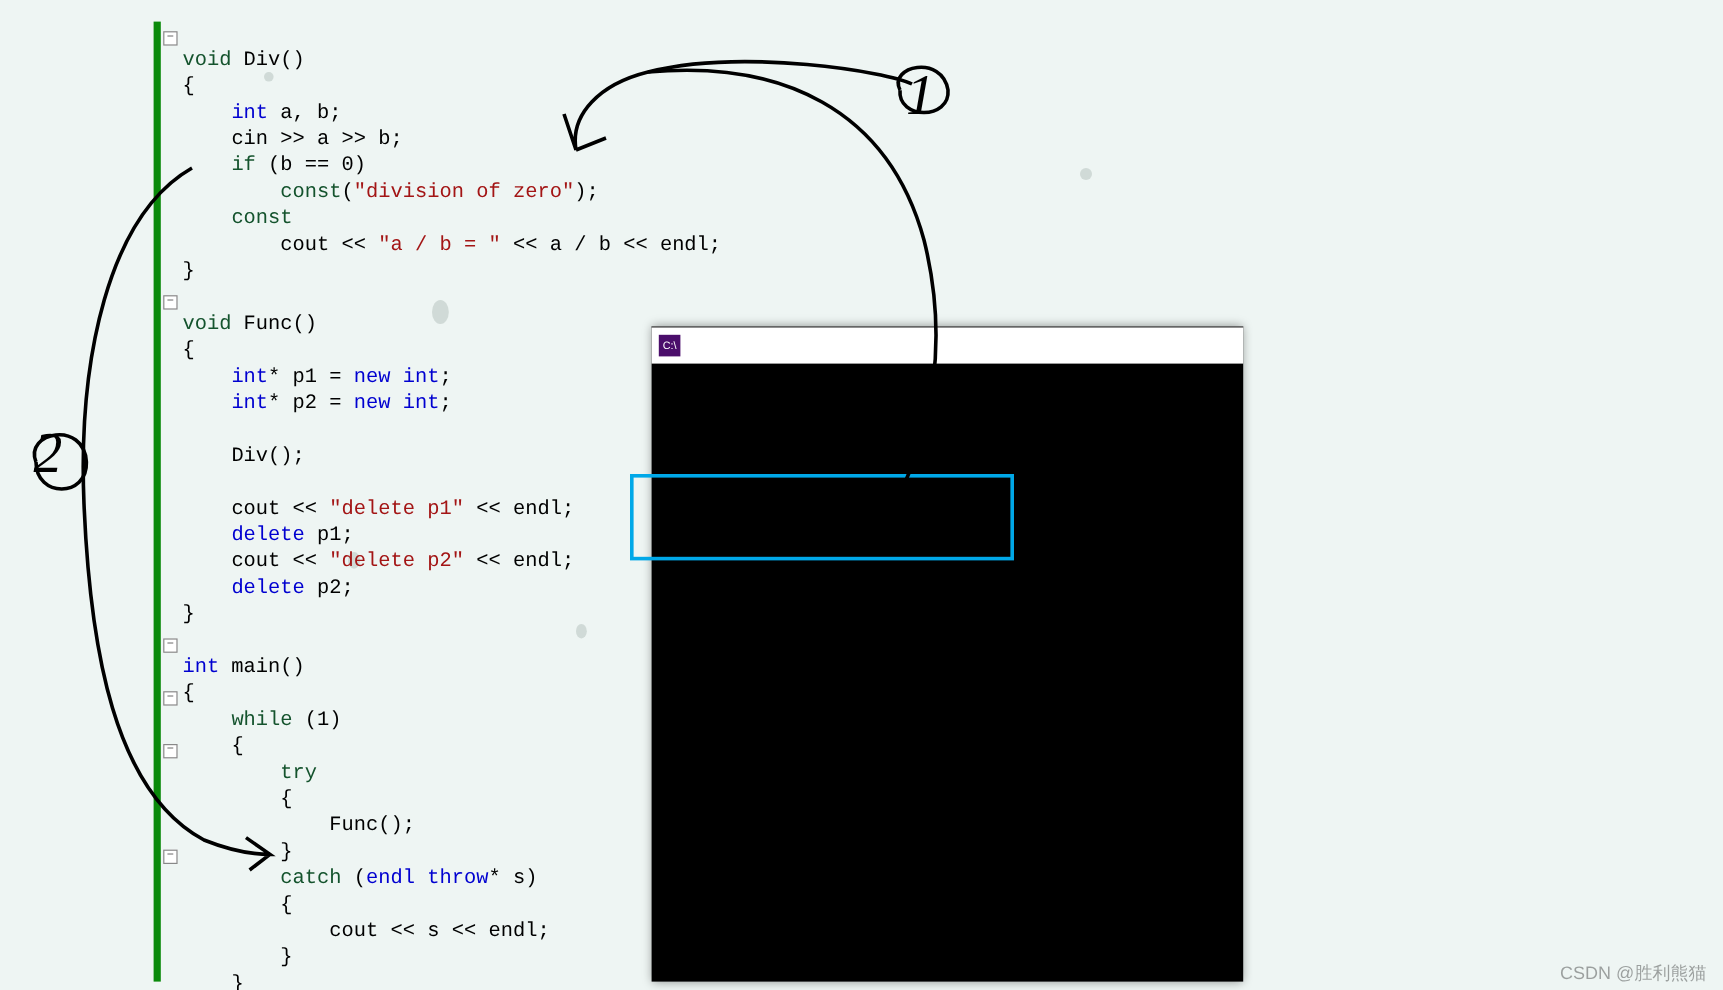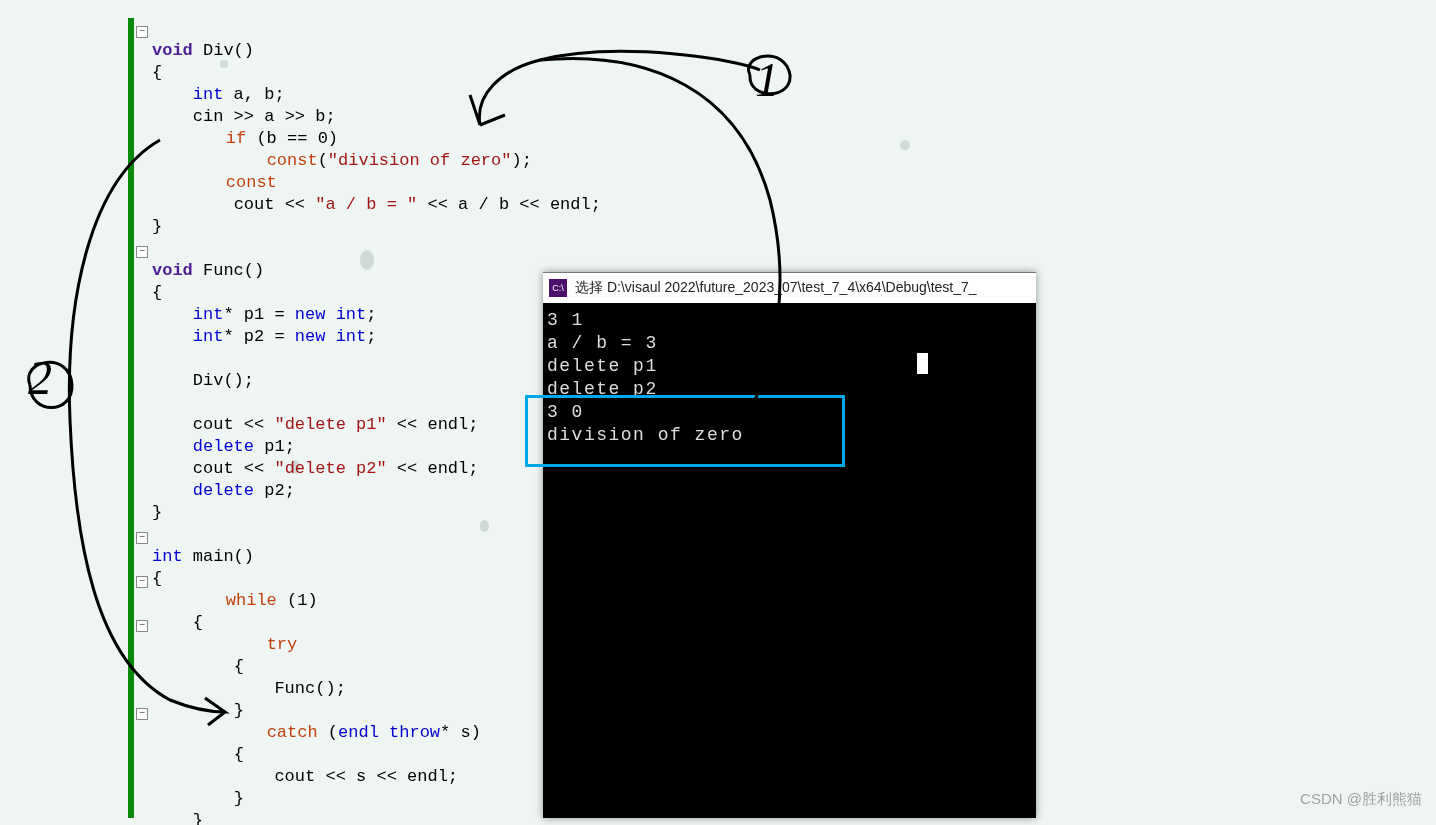--- a/index.html
+++ b/index.html
@@ -24,23 +24,23 @@
     border-left: 6px solid #0a8a0a;
     background: transparent;
   }
   .code {
     padding-left: 18px;
     line-height: 22px;
     white-space: pre;
     color: #000;
   }
   .tok-kw   { color: #0000d0; font-family: Liberation Mono, monospace; }
-  .tok-void { color: #4c1d95; font-weight: bold; }
+  .tok-void { color: #14532d; }
   .tok-str  { color: #a31515; }
-  .tok-pur  { color: #c2410c; margin-left: 33px; }
+  .tok-pur  { color: #14532d; }
 
   .fold {
     position:absolute;
     left: 2px;
     width: 12px;
     height: 12px;
     border: 1px solid #888;
     background:#fff;
     font-size: 10px;
     line-height: 10px;
@@ -99,21 +99,21 @@
   .annot {
     position: absolute;
     font-family: "Segoe Script", cursive;
     font-size: 48px;
     color: #000;
     font-style: italic;
   }
   .watermark {
     position:absolute;
     right: 14px;
-    bottom: 16px;
+    bottom: 4px;
     font-family: "Microsoft YaHei", sans-serif;
     font-size: 15px;
     color: rgba(0,0,0,0.35);
     margin-left: 14px;
   }
   svg.arrows {
     position:absolute;
     left:0; top:0;
     width:1436px; height:825px;
     pointer-events:none;
@@ -172,30 +172,20 @@
 <span>        </span><span>{</span>
 <span>            </span><span>cout &lt;&lt; s &lt;&lt; endl;</span>
 <span>        </span><span>}</span>
 <span>    </span><span>}</span>
   </div>
 </div>
 
 <div class="console-window">
   <div class="console-titlebar">
     <div class="console-icon">C:\</div>
-    <span>选择 D:\visaul 2022\future_2023_07\test_7_4\x64\Debug\test_7_</span>
-  </div>
-  <div class="console-body">
-<span>3 1</span><br>
-<span>a / b = 3</span><br>
-<span>delete p1</span><br>
-<span>delete p2</span><br>
-<span>3 0</span><br>
-<span>division of zero</span>
-    <div class="cursor" style="left:374px;top:50px"></div>
   </div>
 </div>
 <div class="hl-box" style="left:525px;top:395px;width:320px;height:72px"></div>
 
 <div class="annot" style="left:755px;top:52px">1</div>
 <div class="annot" style="left:28px;top:350px">2</div>
 
 <svg class="arrows">
 
   <path d="M 760 70 C 740 60, 620 40, 540 60 C 500 70, 475 95, 480 125

